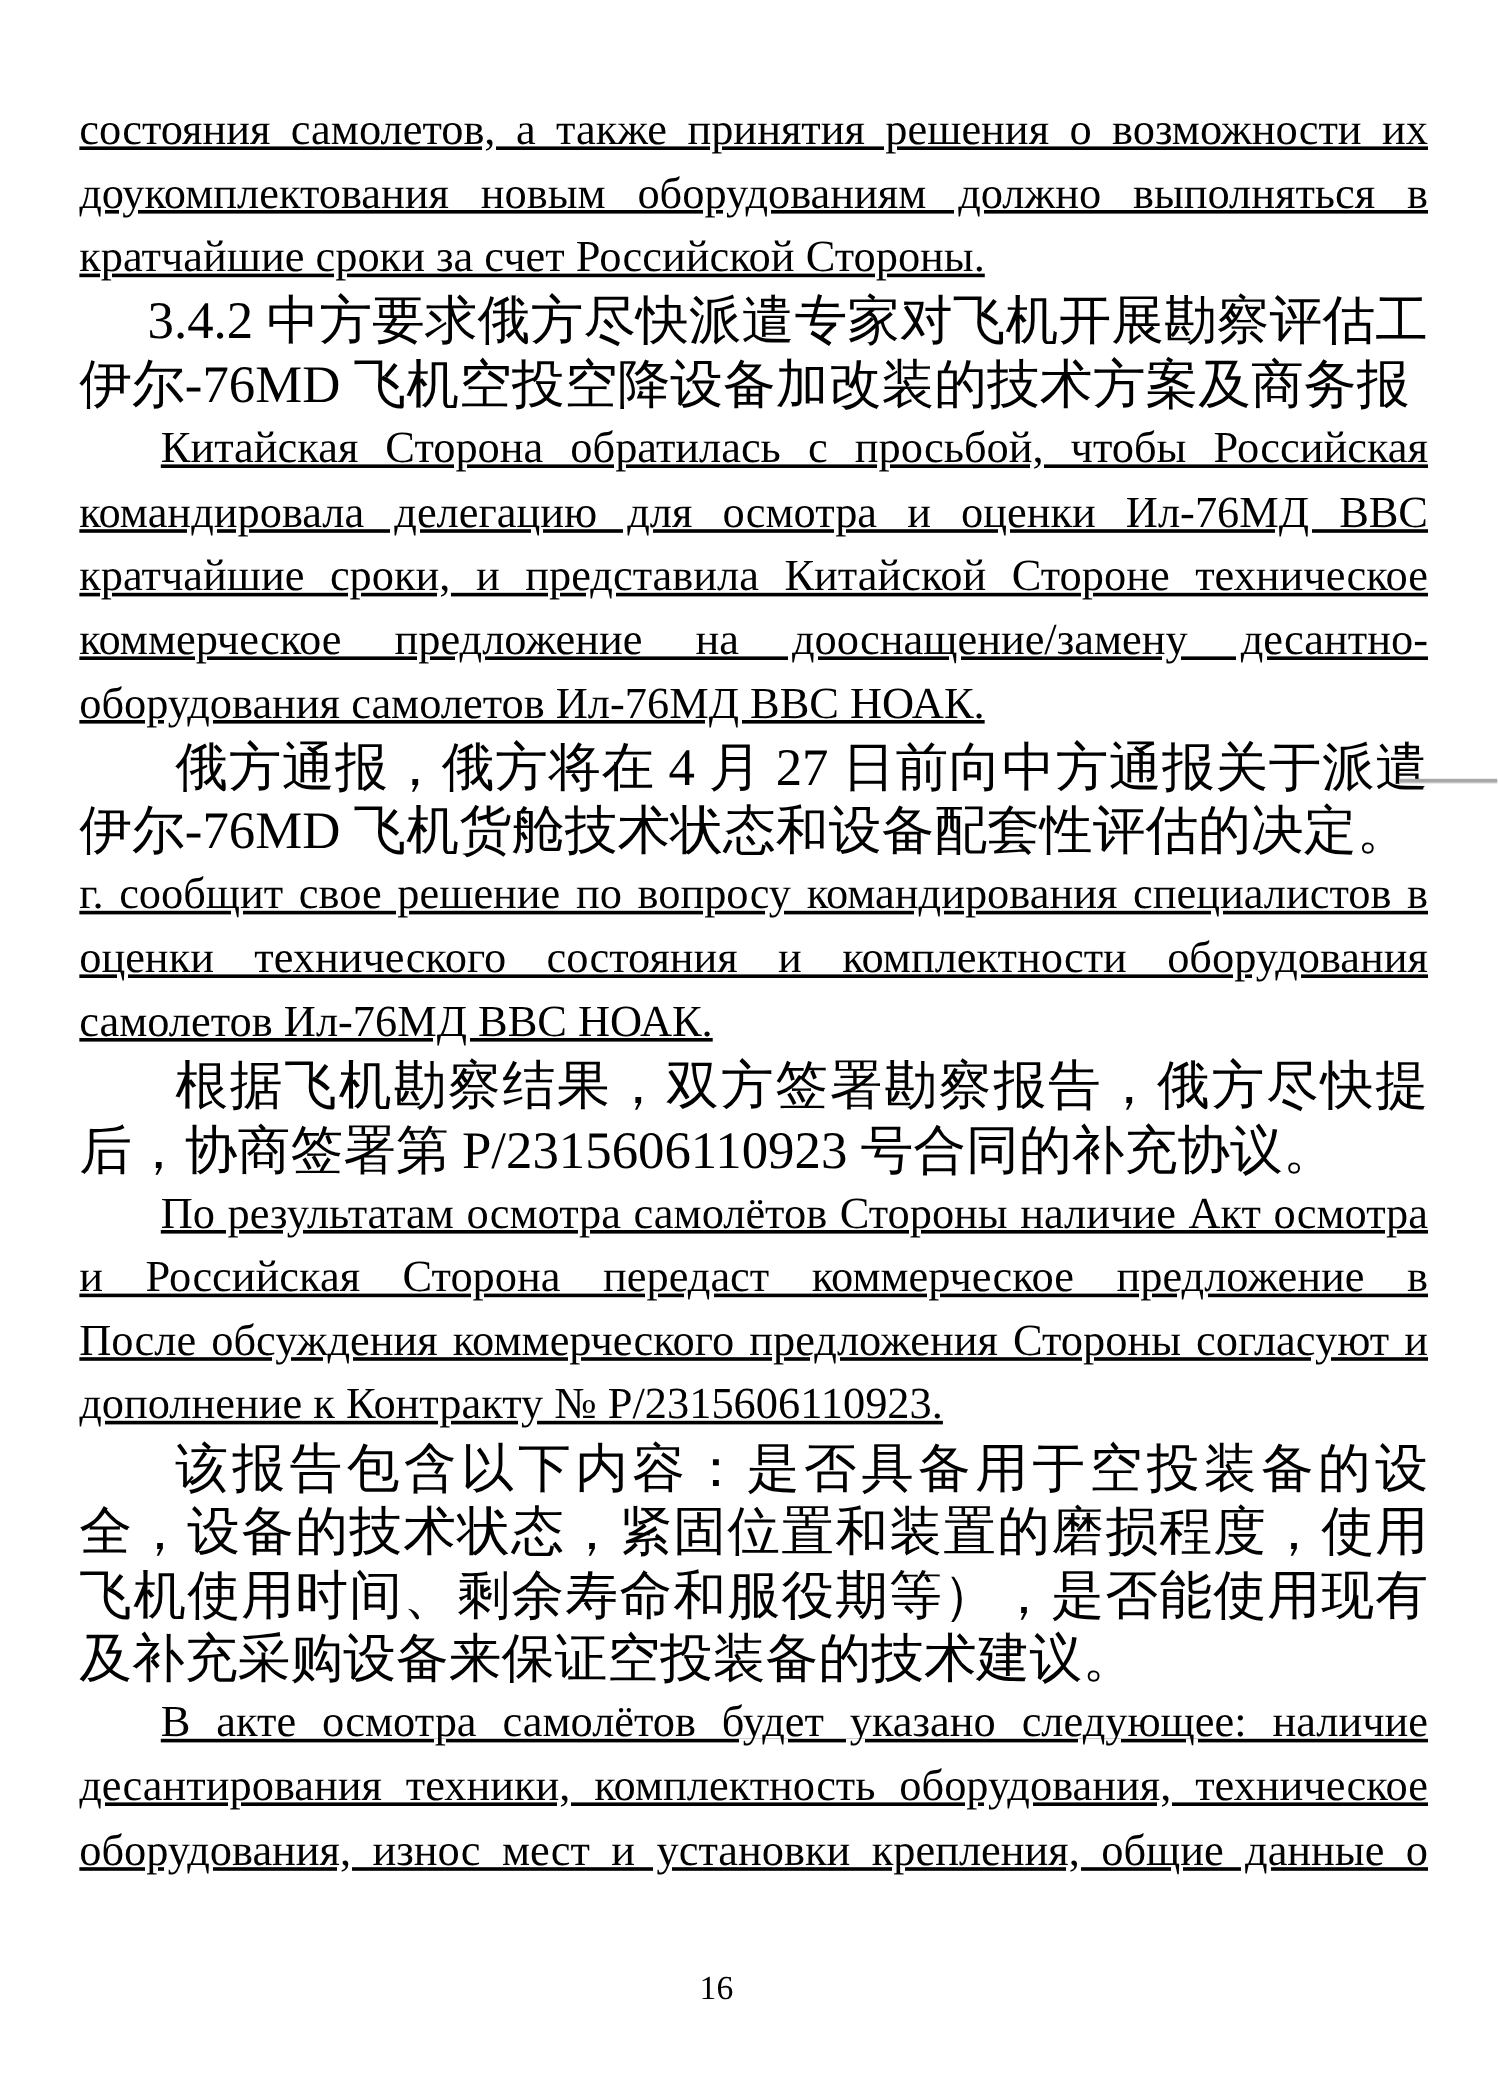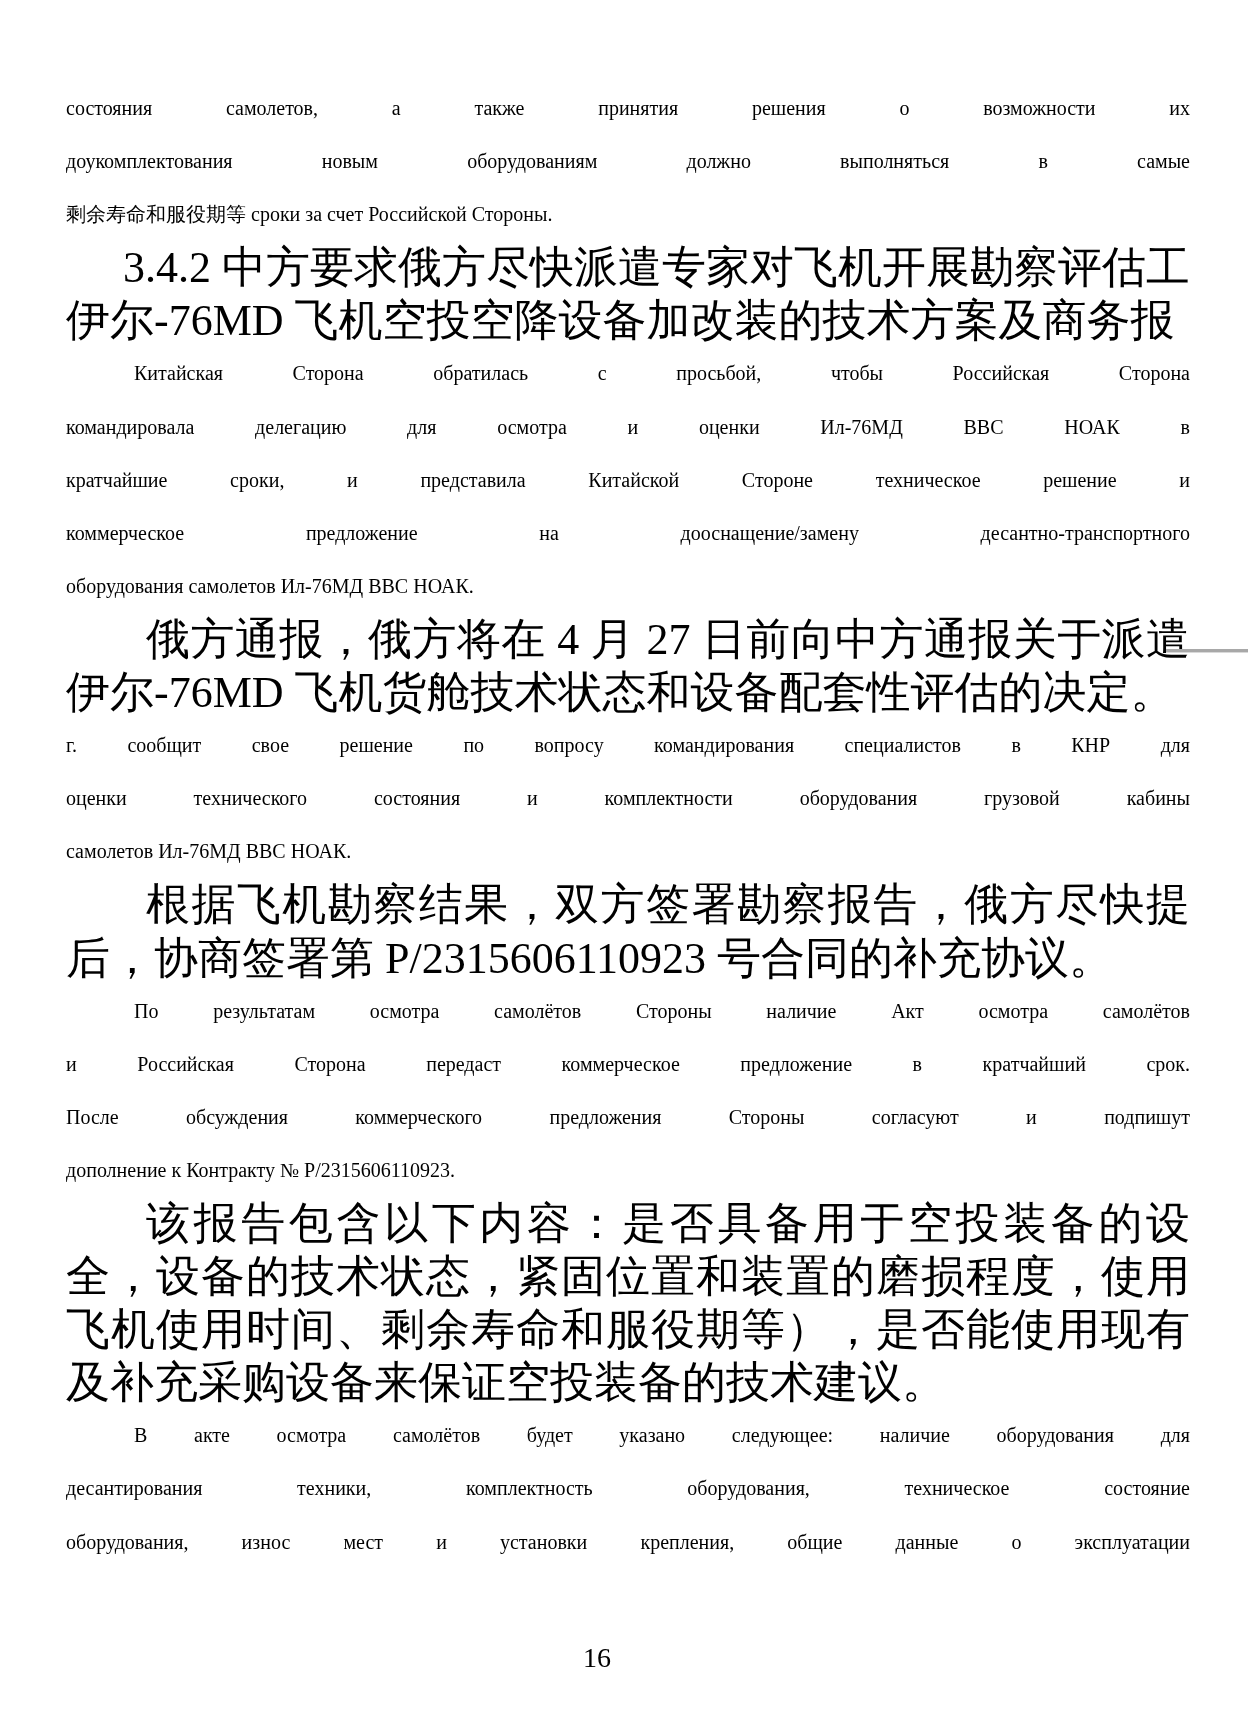--- a/index.html
+++ b/index.html
@@ -25,21 +25,21 @@
   .line {
     height: 53.1px;
     line-height: 53.1px;
     overflow: hidden;
     text-align: left;
   }
   .line.just {
     text-align: justify;
     text-align-last: justify;
   }
-  .ru { font-size: 20px; }
+  .ru { font-size: 37px; text-decoration: underline; }
   .zh { font-size: 44px; font-family: "Liberation Serif", "DejaVu Serif", serif; }
   .ind-ru  { text-indent: 68px; }
   .ind-zh  { text-indent: 80px; }
   .ind-num { text-indent: 57px; }
   .page-number {
     position: absolute;
     top: 1631px;
     left: 12px;
     width: 1170px;
     height: 53px;
@@ -58,21 +58,21 @@
     box-shadow: 0 1px 0 #d9d9d9;
   }
 </style>
 </head>
 <body>
 
 <div class="page">
   <div class="text-block" id="text-block">
       <div class="line ru just">состояния самолетов, а также принятия решения о возможности их</div>
       <div class="line ru just">доукомплектования новым оборудованиям должно выполняться в самые</div>
-      <div class="line ru">剩余寿命和服役期等 сроки за счет Российской Стороны.</div>
+      <div class="line ru">кратчайшие сроки за счет Российской Стороны.</div>
       <div class="line zh just ind-num">3.4.2 中方要求俄方尽快派遣专家对飞机开展勘察评估工作，并提交中方现役</div>
       <div class="line zh">伊尔-76MD 飞机空投空降设备加改装的技术方案及商务报价。</div>
       <div class="line ru just ind-ru">Китайская Сторона обратилась с просьбой, чтобы Российская Сторона</div>
       <div class="line ru just">командировала делегацию для осмотра и оценки Ил-76МД ВВС НОАК в</div>
       <div class="line ru just">кратчайшие сроки, и представила Китайской Стороне техническое решение и</div>
       <div class="line ru just">коммерческое предложение на дооснащение/замену десантно-транспортного</div>
       <div class="line ru">оборудования самолетов Ил-76МД ВВС НОАК.</div>
       <div class="line zh just ind-zh">俄方通报，俄方将在 4 月 27 日前向中方通报关于派遣专家来华进行中方现役</div>
       <div class="line zh">伊尔-76MD 飞机货舱技术状态和设备配套性评估的决定。</div>
       <div class="line ru just">г. сообщит свое решение по вопросу командирования специалистов в КНР для</div>

